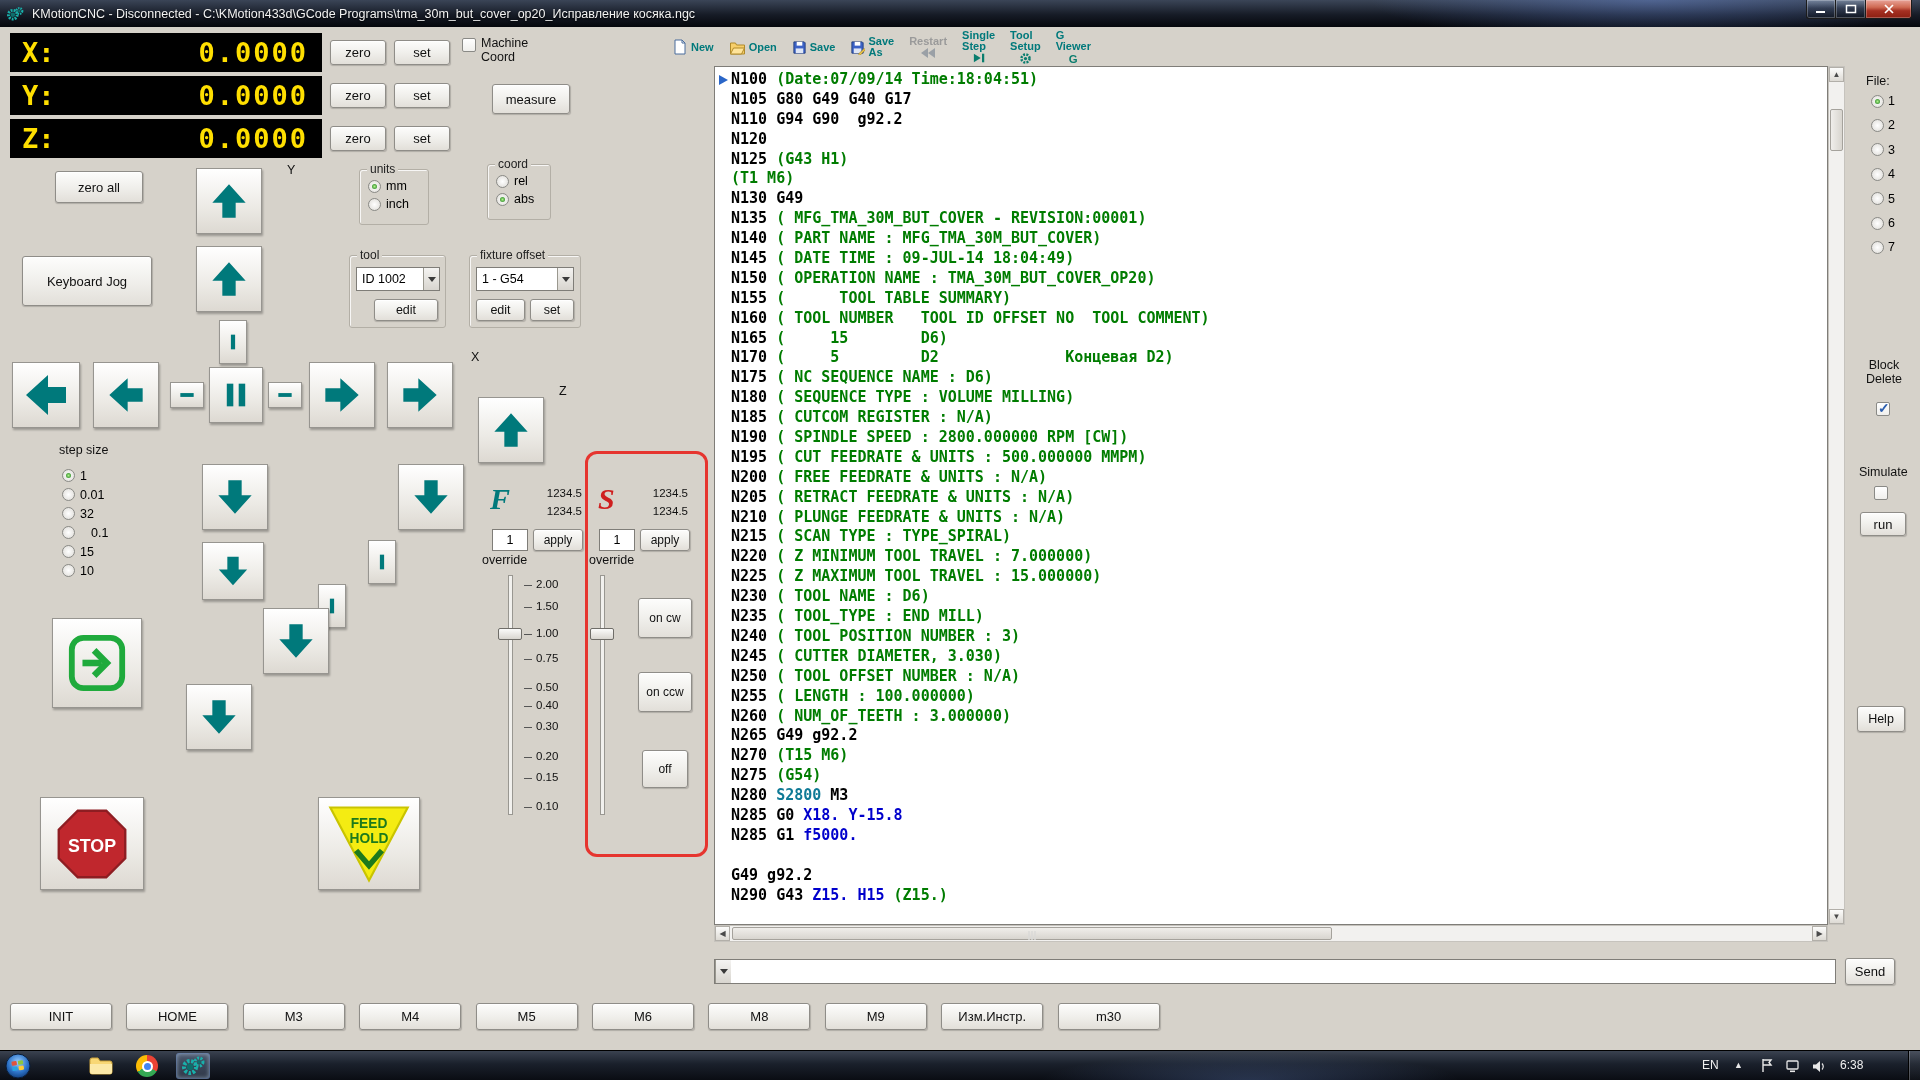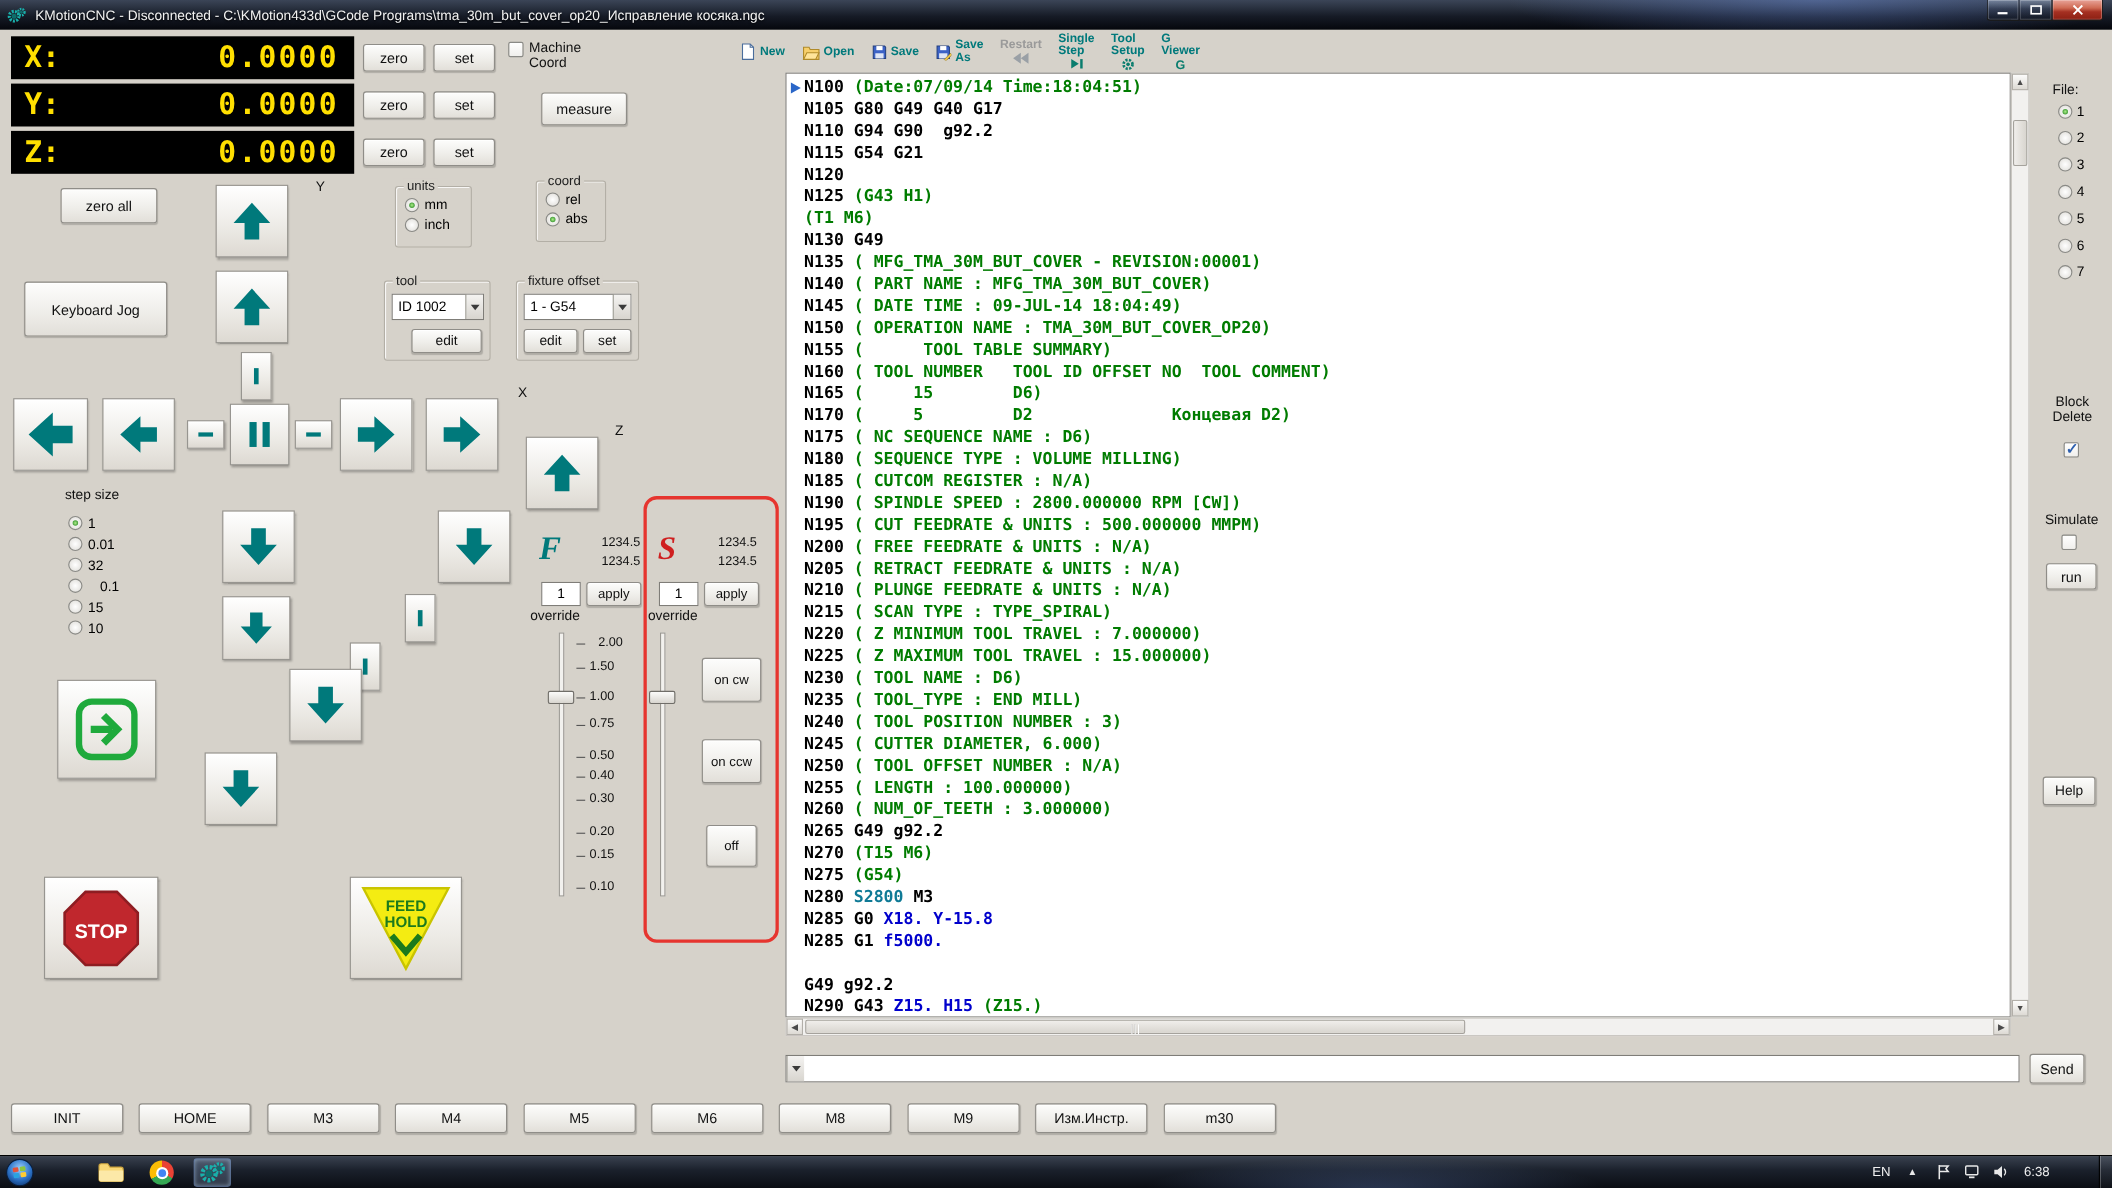--- a/index.html
+++ b/index.html
@@ -449,21 +449,20 @@
         </span>
       </div>
     </div>
 
   <div class="editor">
     <div class="marker"></div>
     <div class="gcode-lines">
         <div class="gline"><span class="g-n">N100 </span><span class="g-c">(Date:07/09/14 Time:18:04:51)</span></div>
         <div class="gline"><span class="g-n">N105 G80 G49 G40 G17</span></div>
         <div class="gline"><span class="g-n">N110 G94 G90  g92.2</span></div>
-        <div class="gline"><span class="g-n">N115 G54 G21</span></div>
         <div class="gline"><span class="g-n">N120</span></div>
         <div class="gline"><span class="g-n">N125 </span><span class="g-c">(G43 H1)</span></div>
         <div class="gline"><span class="g-c">(T1 M6)</span></div>
         <div class="gline"><span class="g-n">N130 G49</span></div>
         <div class="gline"><span class="g-n">N135 </span><span class="g-c">( MFG_TMA_30M_BUT_COVER - REVISION:00001)</span></div>
         <div class="gline"><span class="g-n">N140 </span><span class="g-c">( PART NAME : MFG_TMA_30M_BUT_COVER)</span></div>
         <div class="gline"><span class="g-n">N145 </span><span class="g-c">( DATE TIME : 09-JUL-14 18:04:49)</span></div>
         <div class="gline"><span class="g-n">N150 </span><span class="g-c">( OPERATION NAME : TMA_30M_BUT_COVER_OP20)</span></div>
         <div class="gline"><span class="g-n">N155 </span><span class="g-c">(      TOOL TABLE SUMMARY)</span></div>
         <div class="gline"><span class="g-n">N160 </span><span class="g-c">( TOOL NUMBER   TOOL ID OFFSET NO  TOOL COMMENT)</span></div>
@@ -476,21 +475,21 @@
         <div class="gline"><span class="g-n">N195 </span><span class="g-c">( CUT FEEDRATE &amp; UNITS : 500.000000 MMPM)</span></div>
         <div class="gline"><span class="g-n">N200 </span><span class="g-c">( FREE FEEDRATE &amp; UNITS : N/A)</span></div>
         <div class="gline"><span class="g-n">N205 </span><span class="g-c">( RETRACT FEEDRATE &amp; UNITS : N/A)</span></div>
         <div class="gline"><span class="g-n">N210 </span><span class="g-c">( PLUNGE FEEDRATE &amp; UNITS : N/A)</span></div>
         <div class="gline"><span class="g-n">N215 </span><span class="g-c">( SCAN TYPE : TYPE_SPIRAL)</span></div>
         <div class="gline"><span class="g-n">N220 </span><span class="g-c">( Z MINIMUM TOOL TRAVEL : 7.000000)</span></div>
         <div class="gline"><span class="g-n">N225 </span><span class="g-c">( Z MAXIMUM TOOL TRAVEL : 15.000000)</span></div>
         <div class="gline"><span class="g-n">N230 </span><span class="g-c">( TOOL NAME : D6)</span></div>
         <div class="gline"><span class="g-n">N235 </span><span class="g-c">( TOOL_TYPE : END MILL)</span></div>
         <div class="gline"><span class="g-n">N240 </span><span class="g-c">( TOOL POSITION NUMBER : 3)</span></div>
-        <div class="gline"><span class="g-n">N245 </span><span class="g-c">( CUTTER DIAMETER, 6.000)</span></div>
+        <div class="gline"><span class="g-n">N245 </span><span class="g-c">( CUTTER DIAMETER, 3.030)</span></div>
         <div class="gline"><span class="g-n">N250 </span><span class="g-c">( TOOL OFFSET NUMBER : N/A)</span></div>
         <div class="gline"><span class="g-n">N255 </span><span class="g-c">( LENGTH : 100.000000)</span></div>
         <div class="gline"><span class="g-n">N260 </span><span class="g-c">( NUM_OF_TEETH : 3.000000)</span></div>
         <div class="gline"><span class="g-n">N265 G49 g92.2</span></div>
         <div class="gline"><span class="g-n">N270 </span><span class="g-c">(T15 M6)</span></div>
         <div class="gline"><span class="g-n">N275 </span><span class="g-c">(G54)</span></div>
         <div class="gline"><span class="g-n">N280 </span><span class="g-t">S2800</span><span class="g-n"> M3</span></div>
         <div class="gline"><span class="g-n">N285 G0 </span><span class="g-b">X18. Y-15.8</span></div>
         <div class="gline"><span class="g-n">N285 G1 </span><span class="g-b">f5000.</span></div>
         <div class="gline"><span class="g-n"></span></div>
@@ -632,21 +631,21 @@
       <svg width="14" height="13" viewBox="0 0 14 13">
           <polygon points="1,4.5 4,4.5 8,1 8,12 4,8.5 1,8.5" fill="#e8e8e8"></polygon>
           <path d="M10 3.5 q2.5 3 0 6" fill="none" stroke="#e8e8e8" stroke-width="1.2"></path>
         </svg>
     </span>
     <span class="tray-time" style="position:absolute;left:1840px;top:7px">6:38</span>
     <div class="show-desktop"></div>
   </div>
 
 <div class="scale-tick" style="top: 585px;"></div>
-    <div class="scale-label" style="top: 578px; text-align: center;">2.00</div>
+    <div class="scale-label" style="top: 578px;">2.00</div>
     <div class="scale-tick" style="top: 607px;"></div>
     <div class="scale-label" style="top: 600px;">1.50</div>
     <div class="scale-tick" style="top: 634px;"></div>
     <div class="scale-label" style="top: 627px;">1.00</div>
     <div class="scale-tick" style="top: 659px;"></div>
     <div class="scale-label" style="top: 652px;">0.75</div>
     <div class="scale-tick" style="top: 688px;"></div>
     <div class="scale-label" style="top: 681px;">0.50</div>
     <div class="scale-tick" style="top: 706px;"></div>
     <div class="scale-label" style="top: 699px;">0.40</div>

